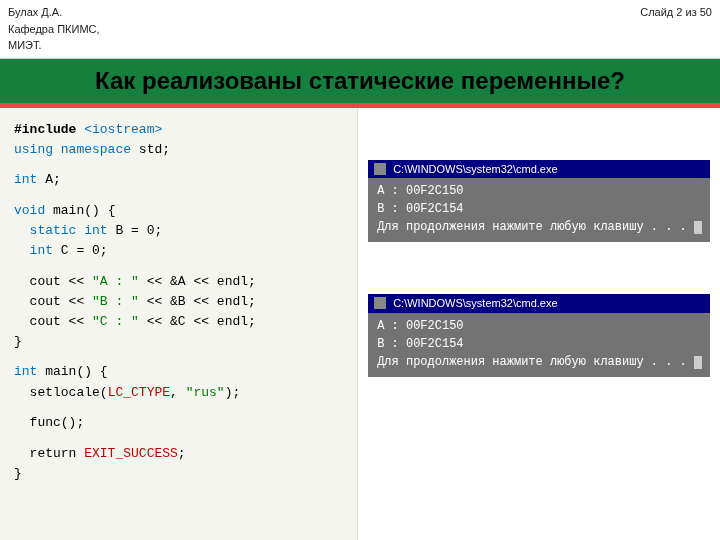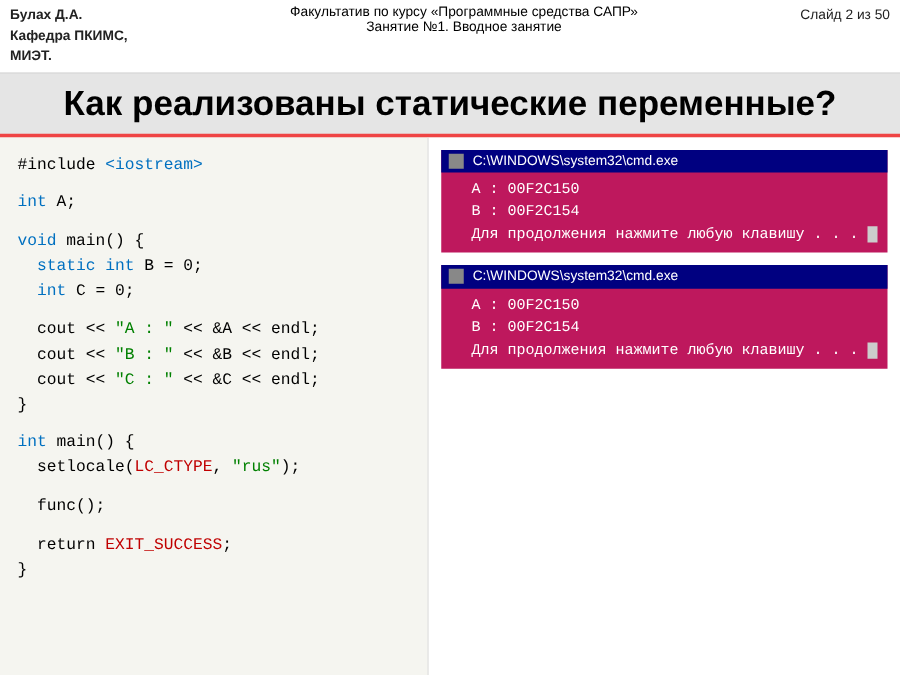--- a/index.html
+++ b/index.html
@@ -17,38 +17,37 @@
       justify-content: space-between;
       align-items: flex-start;
       padding: 4px 8px;
       border-bottom: 1px solid #ccc;
       background: #fff;
       font-size: 11px;
     }
     #header-left {
       line-height: 1.5;
       color: #222;
-      font-weight: bold;
     }
     #header-right {
       font-size: 11px;
       color: #222;
       white-space: nowrap;
       padding-top: 2px;
     }
 
     
     #title-bar {
-      background: #e5e5e5;
+      background: #15803d;
       text-align: center;
       padding: 8px 0;
-      font-size: 28px;
+      font-size: 24px;
       font-weight: bold;
       color: #000;
-      border-bottom: 3px solid #ef4444;
+      border-bottom: 5px solid #ef4444;
     }
 
     
     #main {
       display: flex;
       flex-direction: row;
       height: calc(540px - 60px);
     }
 
     
@@ -57,92 +56,92 @@
       background: #f5f5f0;
       padding: 12px 14px;
       font-family: 'Courier New', Courier, monospace;
       font-size: 13px;
       line-height: 1.55;
       overflow: hidden;
       border-right: 1px solid #ddd;
     }
 
     
-    .kw-include { color: #000; }
+    .kw-include { color: #000; font-weight: bold; }
     .kw-iostream { color: #0070c0; }
     .kw-blue { color: #0070c0; }
     .kw-green { color: #008000; }
     .kw-red { color: #c00000; }
     .normal { color: #000; }
 
     
     #right-panel {
       flex: 1;
       display: flex;
       flex-direction: column;
       padding: 10px 10px;
       gap: 10px;
       background: #fff;
     }
 
     .cmd-window {
-      background: #be185d;
+      background: #737373;
       color: #fff;
       font-family: 'Courier New', Courier, monospace;
       font-size: 12px;
       line-height: 1.5;
+      margin-top: 42px;
     }
     .cmd-titlebar {
       background: #000080;
       color: #fff;
       font-size: 11px;
       padding: 1px 6px;
       font-family: Arial, sans-serif;
       display: flex;
       align-items: center;
       gap: 4px;
     }
     .cmd-titlebar-icon {
       display: inline-block;
       width: 12px;
       height: 12px;
       background: #888;
       margin-right: 3px;
     }
     .cmd-body {
-      padding: 4px 8px 6px 24px;
+      padding: 4px 8px 6px 9px;
     }
     .cmd-line { white-space: pre; color: #fff; }
     .cursor { display: inline-block; width: 8px; height: 13px; background: #ccc; vertical-align: text-bottom; }
 
     .blank-line { height: 0.8em; }
   </style>
 </head>
 <body>
 
 <div id="header">
   <div id="header-left">
     <div>Булах Д.А.</div>
     <div>Кафедра ПКИМС,</div>
     <div>МИЭТ.</div>
   </div>
-  <div id="header-center" style="text-align:center;">
-    <div>Факультатив по курсу «Программные средства САПР»</div>
-    <div>Занятие №1. Вводное занятие</div>
-  </div>
   <div id="header-right">Слайд 2 из 50</div>
 </div>
 
 <div id="title-bar">Как реализованы статические переменные?</div>
 
 <div id="main">
 
   <div id="code-panel">
     <div>
       <span class="kw-include">#include </span><span class="kw-iostream">&lt;iostream&gt;</span>
+    </div>
+    <div>
+      <span class="kw-blue">using namespace</span><span class="normal"> std;</span>
     </div>
     <div class="blank-line"></div>
     <div>
       <span class="kw-blue">int</span><span class="normal"> A;</span>
     </div>
     <div class="blank-line"></div>
     <div>
       <span class="kw-blue">void</span><span class="normal"> main() {</span>
     </div>
     <div>

